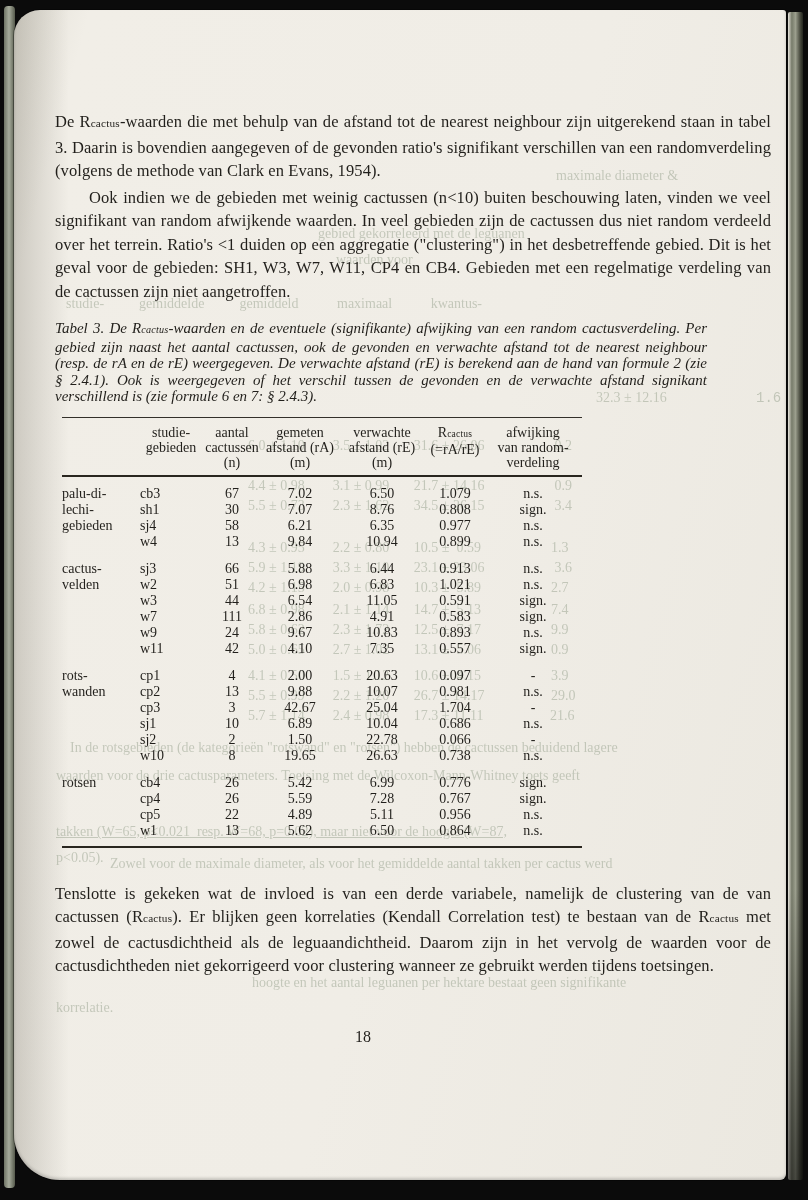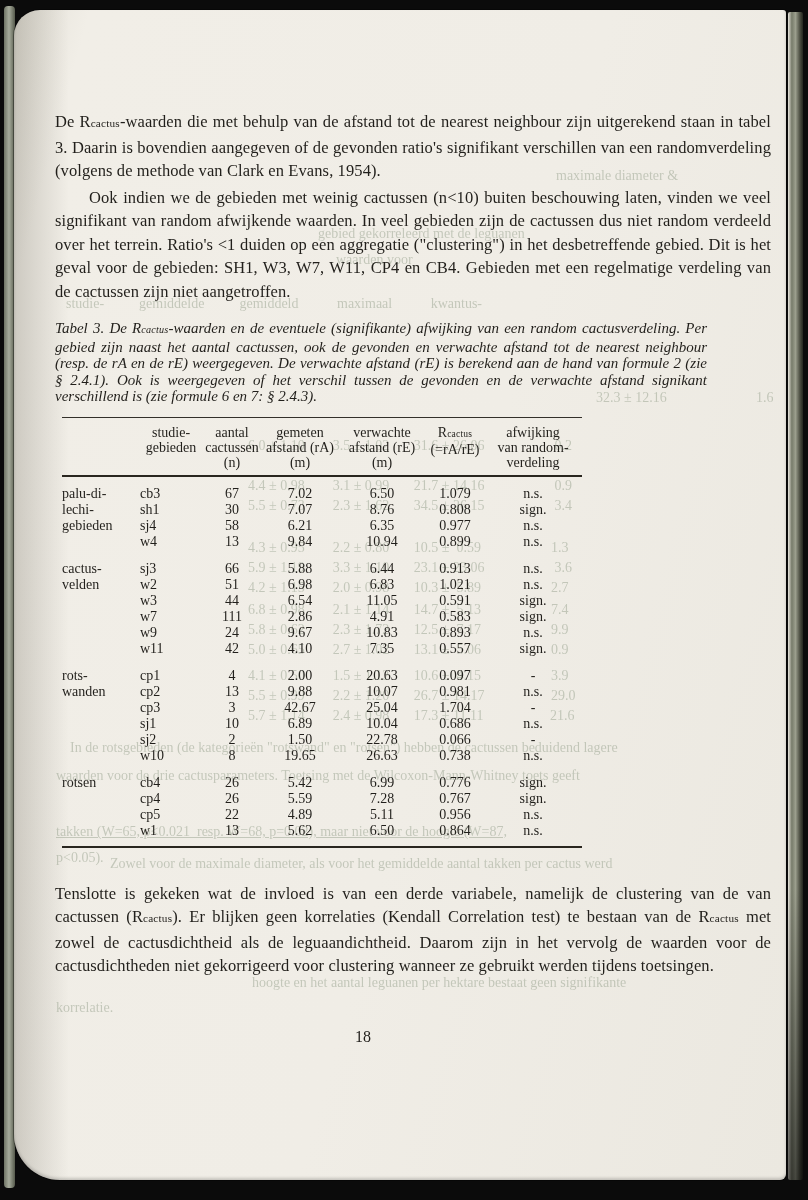--- a/index.html
+++ b/index.html
@@ -88,21 +88,21 @@
   <div class="spine-left"></div>
   <div class="page-stack-right"></div>
 
   <div class="page">
     <div class="bleed-layer">
         <span class="ghost" style="left: 542px; top: 158px;">maximale diameter &amp;</span>
         <span class="ghost" style="left: 304px; top: 216px;">gebied gekorreleerd met de leguanen</span>
         <span class="ghost" style="left: 322px; top: 242px;">waarden voor</span>
         <span class="ghost" style="left: 52px; top: 286px;">studie-          gemiddelde          gemiddeld           maximaal           kwantus-</span>
         <span class="ghost" style="left: 582px; top: 380px;">32.3 ± 12.16</span>
-        <span class="ghost" style="left: 742px; top: 380px;">1.6</span>
+        <span class="ghost" style="left: 742px; top: 380px; font-family: Liberation Mono, monospace;">1.6</span>
         <span class="ghost" style="left: 234px; top: 428px;">6.0 ± 1.10        3.5 ± 1.02       31.6 ± 26.06                    0.2</span>
         <span class="ghost" style="left: 234px; top: 468px;">4.4 ± 0.98        3.1 ± 0.99       21.7 ± 14.16                    0.9</span>
         <span class="ghost" style="left: 234px; top: 488px;">5.5 ± 0.73        2.3 ± 1.62       34.5 ± 26.15                    3.4</span>
         <span class="ghost" style="left: 234px; top: 530px;">4.3 ± 0.95        2.2 ± 0.80       10.5 ±  0.59                    1.3</span>
         <span class="ghost" style="left: 234px; top: 550px;">5.9 ± 1.19        3.3 ± 1.10       23.1 ± 23.06                    3.6</span>
         <span class="ghost" style="left: 234px; top: 570px;">4.2 ± 1.15        2.0 ± 0.98       10.3 ±  5.89                    2.7</span>
         <span class="ghost" style="left: 234px; top: 592px;">6.8 ± 0.98        2.1 ± 1.14       14.7 ±  5.13                    7.4</span>
         <span class="ghost" style="left: 234px; top: 612px;">5.8 ± 0.62        2.3 ± 1.72       12.5 ±  7.17                    9.9</span>
         <span class="ghost" style="left: 234px; top: 632px;">5.0 ± 0.65        2.7 ± 1.02       13.1 ±  5.06                    0.9</span>
         <span class="ghost" style="left: 234px; top: 658px;">4.1 ± 0.50        1.5 ± 1.12       10.6 ±  4.15                    3.9</span>

